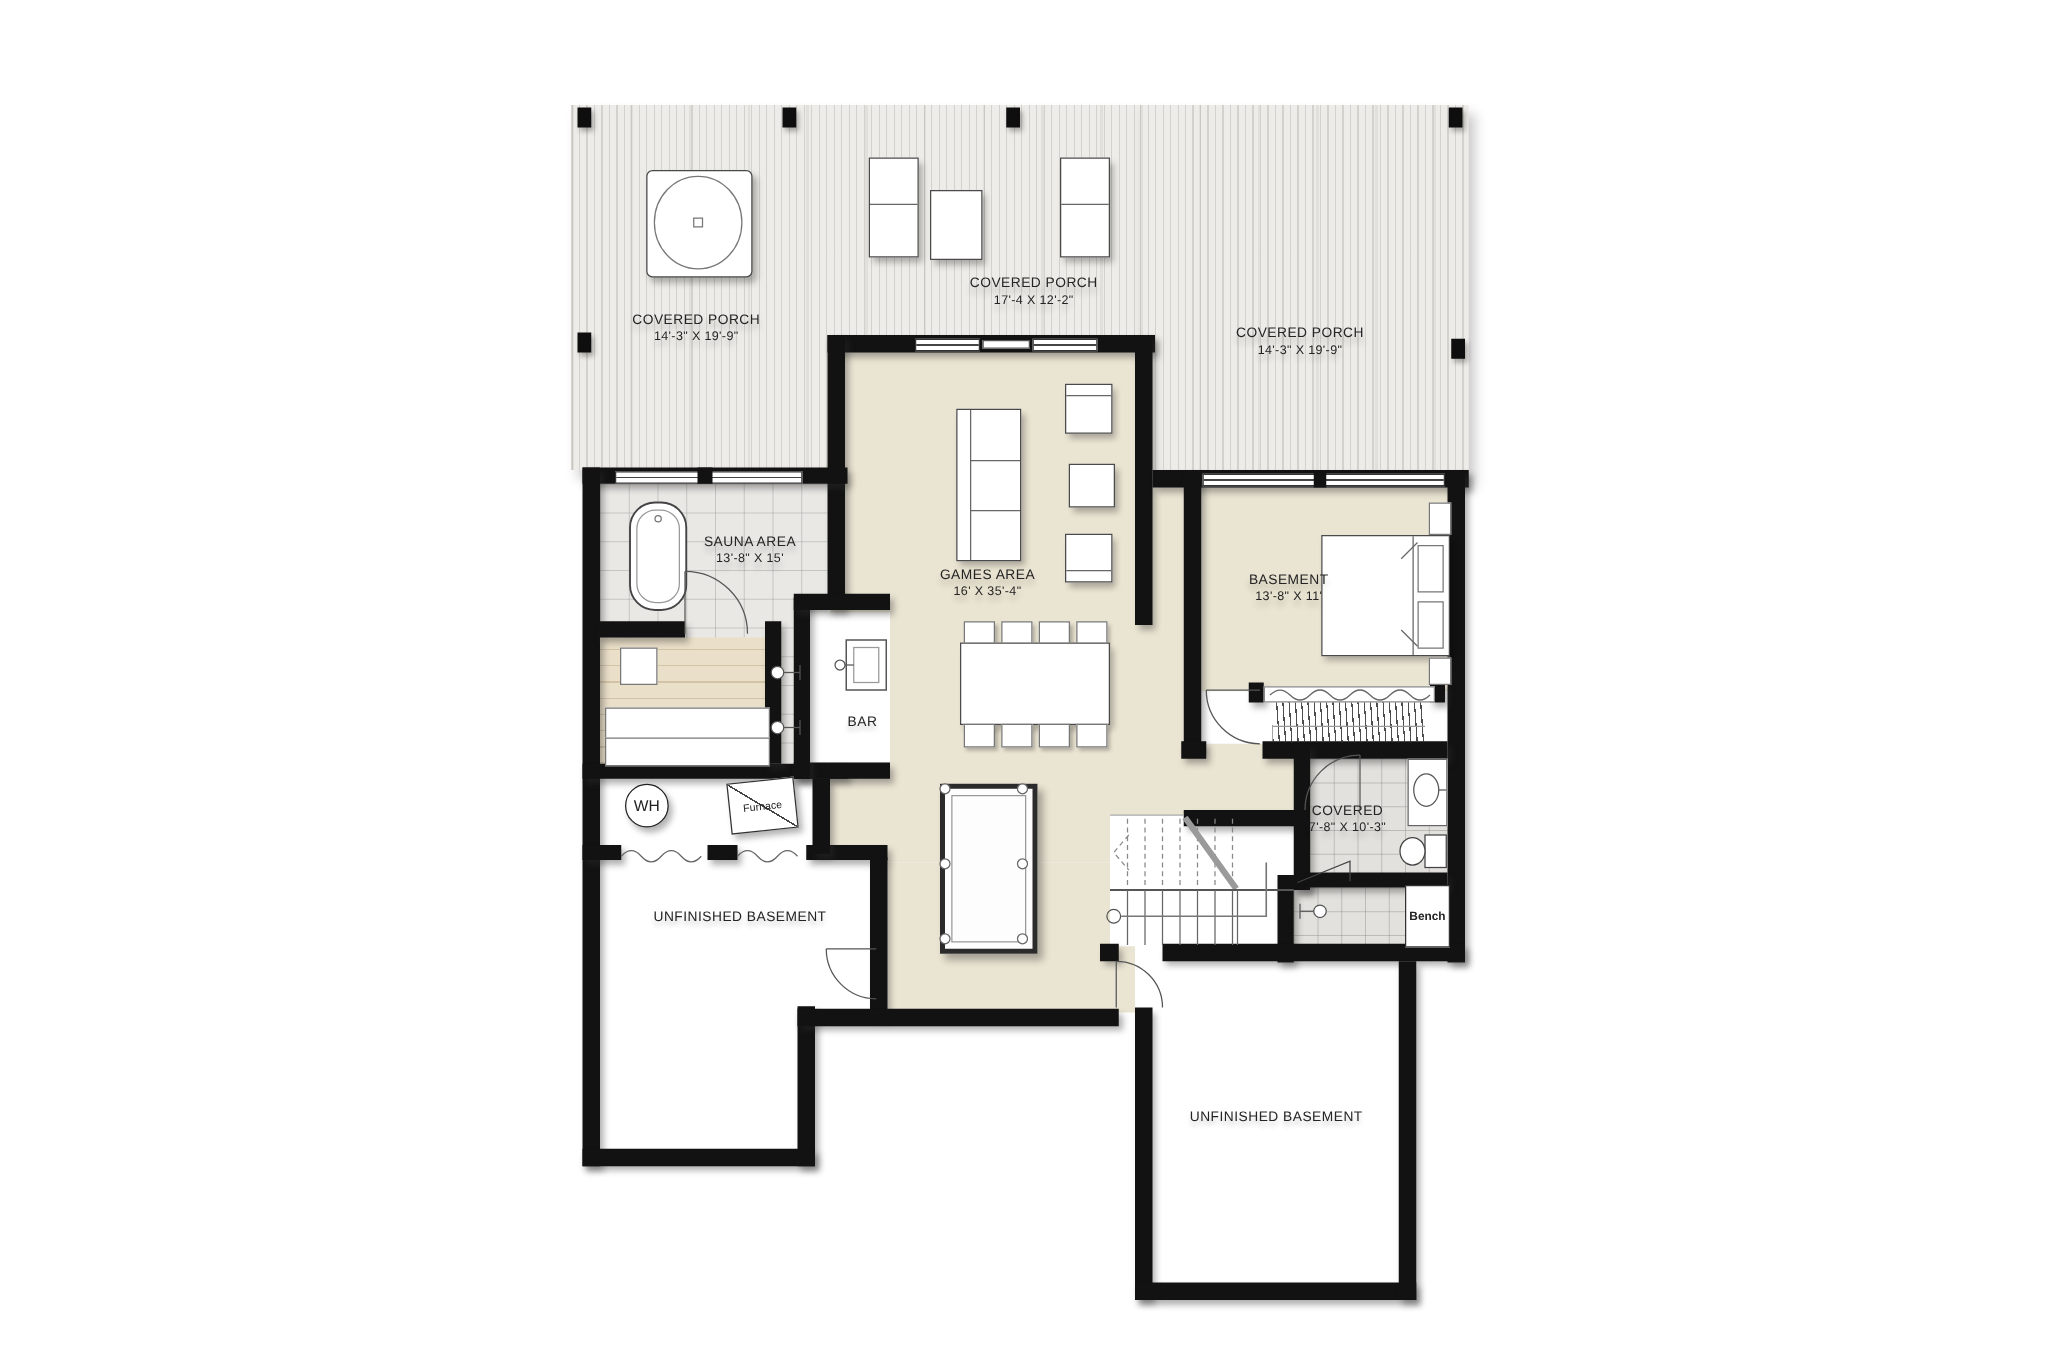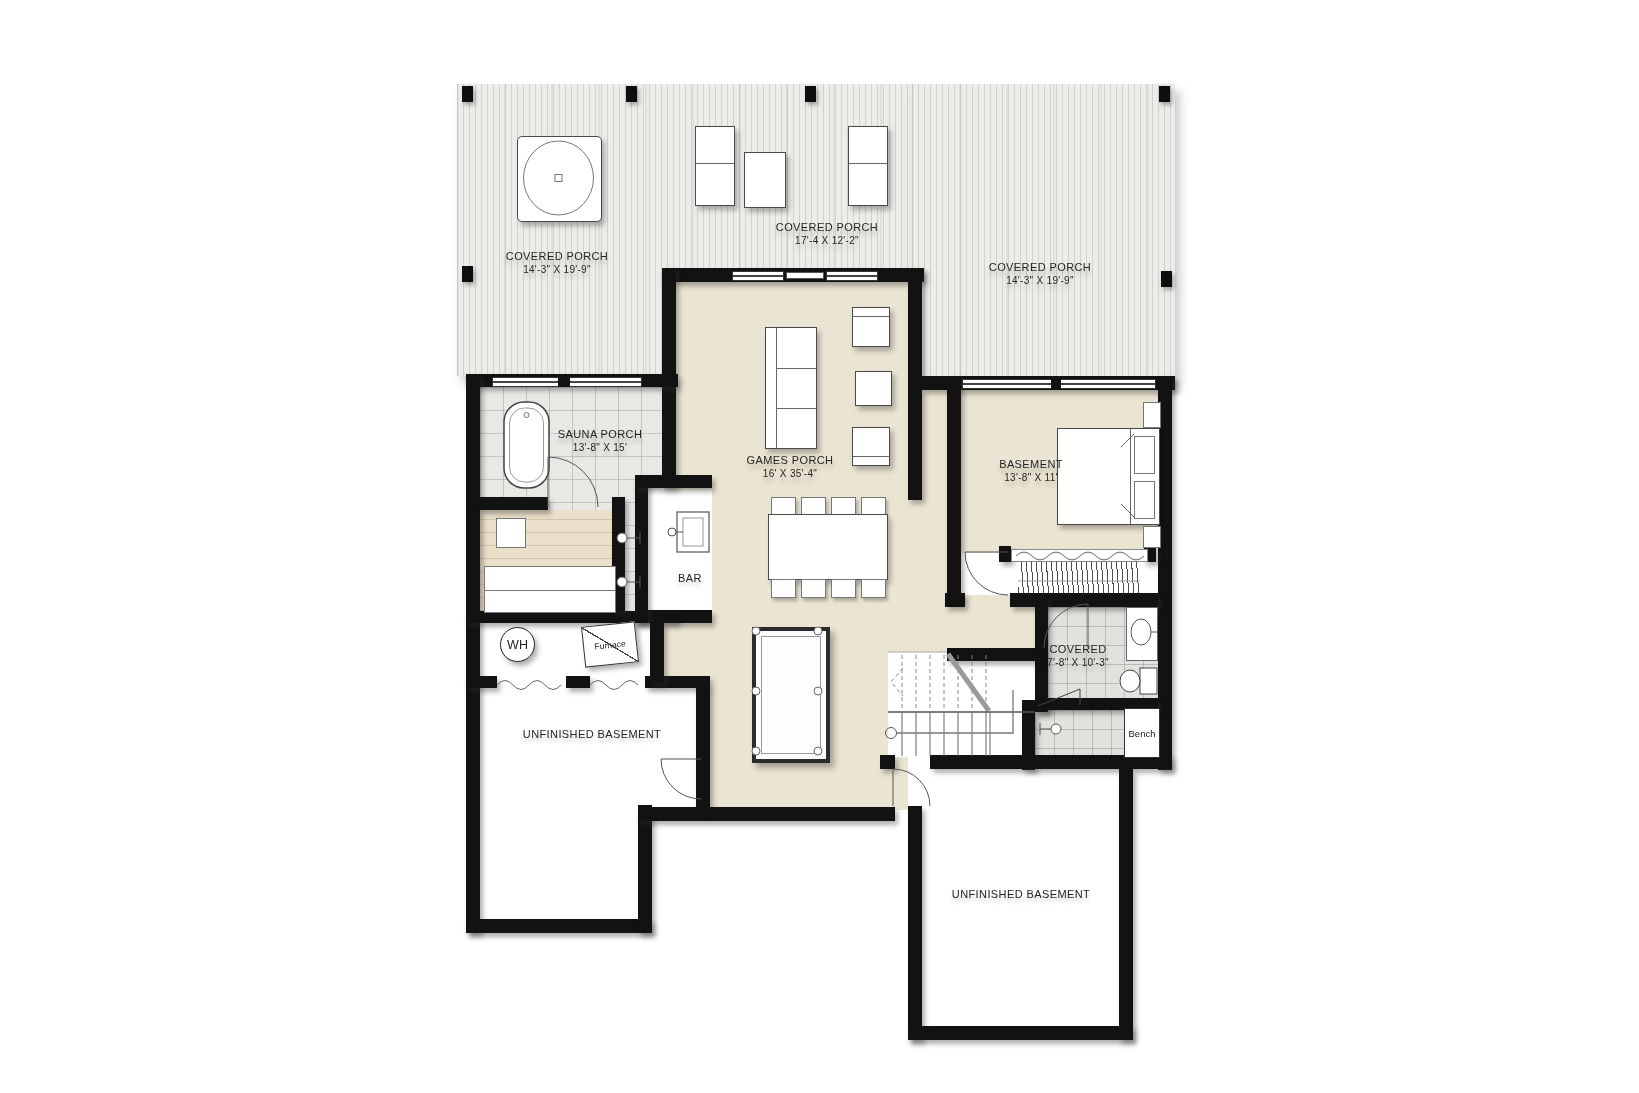--- a/index.html
+++ b/index.html
@@ -178,21 +178,21 @@
     <div class="flat" style="left:76px;top:7px;width:19px;height:36px;box-shadow:none;"></div>
     <div class="flat" style="left:76px;top:52px;width:19px;height:36px;box-shadow:none;"></div>
   </div>
   <div class="flat" style="left:1143px;top:402px;width:16px;height:24px;"></div>
   <div class="flat" style="left:1143px;top:526px;width:16px;height:20px;"></div>
 
   <div class="flat" style="left:1011px;top:549px;width:135px;height:11px;border-color:#888;"></div>
   <div class="hatch" style="left:1018px;top:562px;width:122px;height:32px;"></div>
 
   <div class="flat" style="left:1126px;top:607px;width:30px;height:52px;border-color:#666;"></div>
-  <div class="benchbox" style="left:1124px;top:708px;width:34px;height:48px;">
+  <div class="benchbox" style="left:1124px;top:708px;width:34px;height:48px;font-weight:bold;">
     <span>Bench</span>
   </div>
 
   <div class="wh-circle" style="left:500px;top:627px;">
     <span>WH</span>
   </div>
   <div class="furnace" style="left:583px;top:624px;width:52px;height:39px;">
     <span>Furnace</span>
   </div>
 
@@ -327,25 +327,25 @@
   </div>
   <div class="lbl" style="left:827px;top:234px;">
     <div>COVERED PORCH</div>
     <div class="dims">17'-4 X 12'-2"</div>
   </div>
   <div class="lbl" style="left:1040px;top:274px;">
     <div>COVERED PORCH</div>
     <div class="dims">14'-3" X 19'-9"</div>
   </div>
   <div class="lbl" style="left:600px;top:441px;">
-    <div>SAUNA PORCH</div>
+    <div>SAUNA AREA</div>
     <div class="dims">13'-8" X 15'</div>
   </div>
   <div class="lbl" style="left:790px;top:467px;">
-    <div>GAMES PORCH</div>
+    <div>GAMES AREA</div>
     <div class="dims">16' X 35'-4"</div>
   </div>
   <div class="lbl" style="left:1031px;top:471px;">
     <div>BASEMENT</div>
     <div class="dims">13'-8" X 11'</div>
   </div>
   <div class="lbl" style="left:1078px;top:656px;">
     <div>COVERED</div>
     <div class="dims">7'-8" X 10'-3"</div>
   </div>

